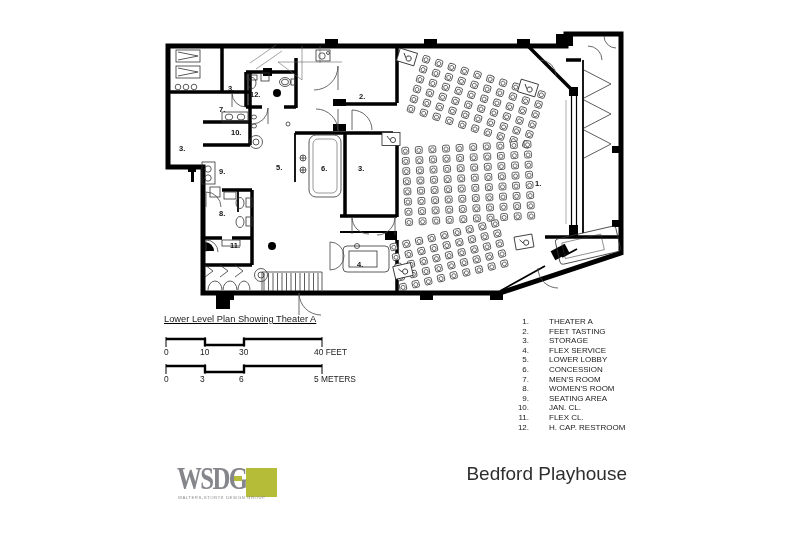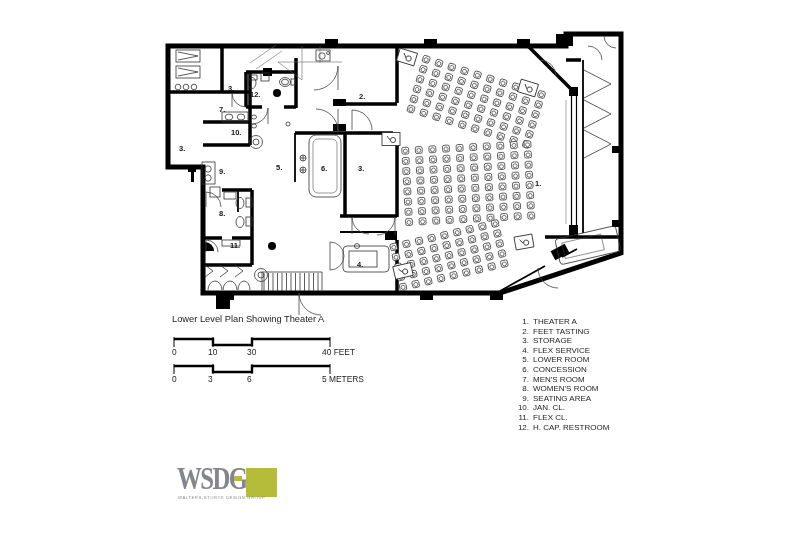--- a/index.html
+++ b/index.html
@@ -2,32 +2,32 @@
 <html><head>
 <meta charset="utf-8">
 <style>
   html,body{margin:0;padding:0;background:#fff;}
   .canvas{position:relative;width:800px;height:533px;background:#fff;overflow:hidden;
           font-family:"Liberation Sans", sans-serif;}
   .plan-svg{position:absolute;left:0;top:0;}
   svg text{font-family:"Liberation Sans", sans-serif;font-size:7.5px;font-weight:700;fill:#111;}
 
   
-  .scale-block{position:absolute;left:172px;top:314px;width:220px;}
+  .scale-block{position:absolute;left:164px;top:314px;width:220px;text-decoration:underline;}
   .scale-title{font-size:9.3px;color:#222;margin:0 0 10px 0;}
   .bar-wrap{position:relative;width:160px;height:12px;}
   .tick-row{position:relative;width:220px;height:13px;font-size:8.4px;color:#222;}
   .tick-row span{position:absolute;top:1px;white-space:nowrap;}
   .t0{left:0;} .t1{left:36px;} .t2{left:75px;} .t3{left:150px;}
 
   
   .legend{position:absolute;left:506px;top:317px;width:170px;font-size:8px;color:#1c1c1c;}
   .legend-row{display:flex;line-height:9.6px;}
   .legend-num{width:23px;text-align:right;flex:none;}
-  .legend-label{margin-left:4px;white-space:nowrap;}
+  .legend-label{margin-left:20px;white-space:nowrap;}
 
   
   .logo-block{position:absolute;left:177px;top:465px;width:110px;height:40px;}
   .wordmark{display:inline-block;font-family:"Liberation Serif", serif;font-weight:700;
             font-size:31px;line-height:28px;letter-spacing:-2px;color:#85868b;
             transform:scaleX(.8);transform-origin:left top;}
   .g-accent{position:absolute;left:57px;top:11px;width:8px;height:5px;}
   .logo-square{position:absolute;left:69px;top:3px;width:31px;height:29px;}
   .tagline{position:absolute;left:1px;top:30px;font-size:4.3px;letter-spacing:.5px;
            color:#8b8b90;white-space:nowrap;}
@@ -1016,21 +1016,21 @@
       <div class="legend-row">
         <span class="legend-num">3.</span>
         <span class="legend-label">STORAGE</span>
       </div>
       <div class="legend-row">
         <span class="legend-num">4.</span>
         <span class="legend-label">FLEX SERVICE</span>
       </div>
       <div class="legend-row">
         <span class="legend-num">5.</span>
-        <span class="legend-label">LOWER ROOM</span>
+        <span class="legend-label">LOWER LOBBY</span>
       </div>
       <div class="legend-row">
         <span class="legend-num">6.</span>
         <span class="legend-label">CONCESSION</span>
       </div>
       <div class="legend-row">
         <span class="legend-num">7.</span>
         <span class="legend-label">MEN'S ROOM</span>
       </div>
       <div class="legend-row">
@@ -1056,15 +1056,16 @@
     </div>
 
   <div class="logo-block">
     <span class="wordmark" style="color: rgb(133, 134, 139);">WSDG</span>
     <span class="g-accent" id="g-accent" style="background: rgb(181, 189, 56);"></span>
     <span class="logo-square" id="logo-square" style="background: rgb(181, 189, 56);"></span>
     <span class="tagline">WALTERS-STORYK DESIGN GROUP</span>
   </div>
 
   <div class="project-block">
+    <div class="project-name">Bedford Playhouse</div>
   </div>
 
 </div>
 
 </body></html>

